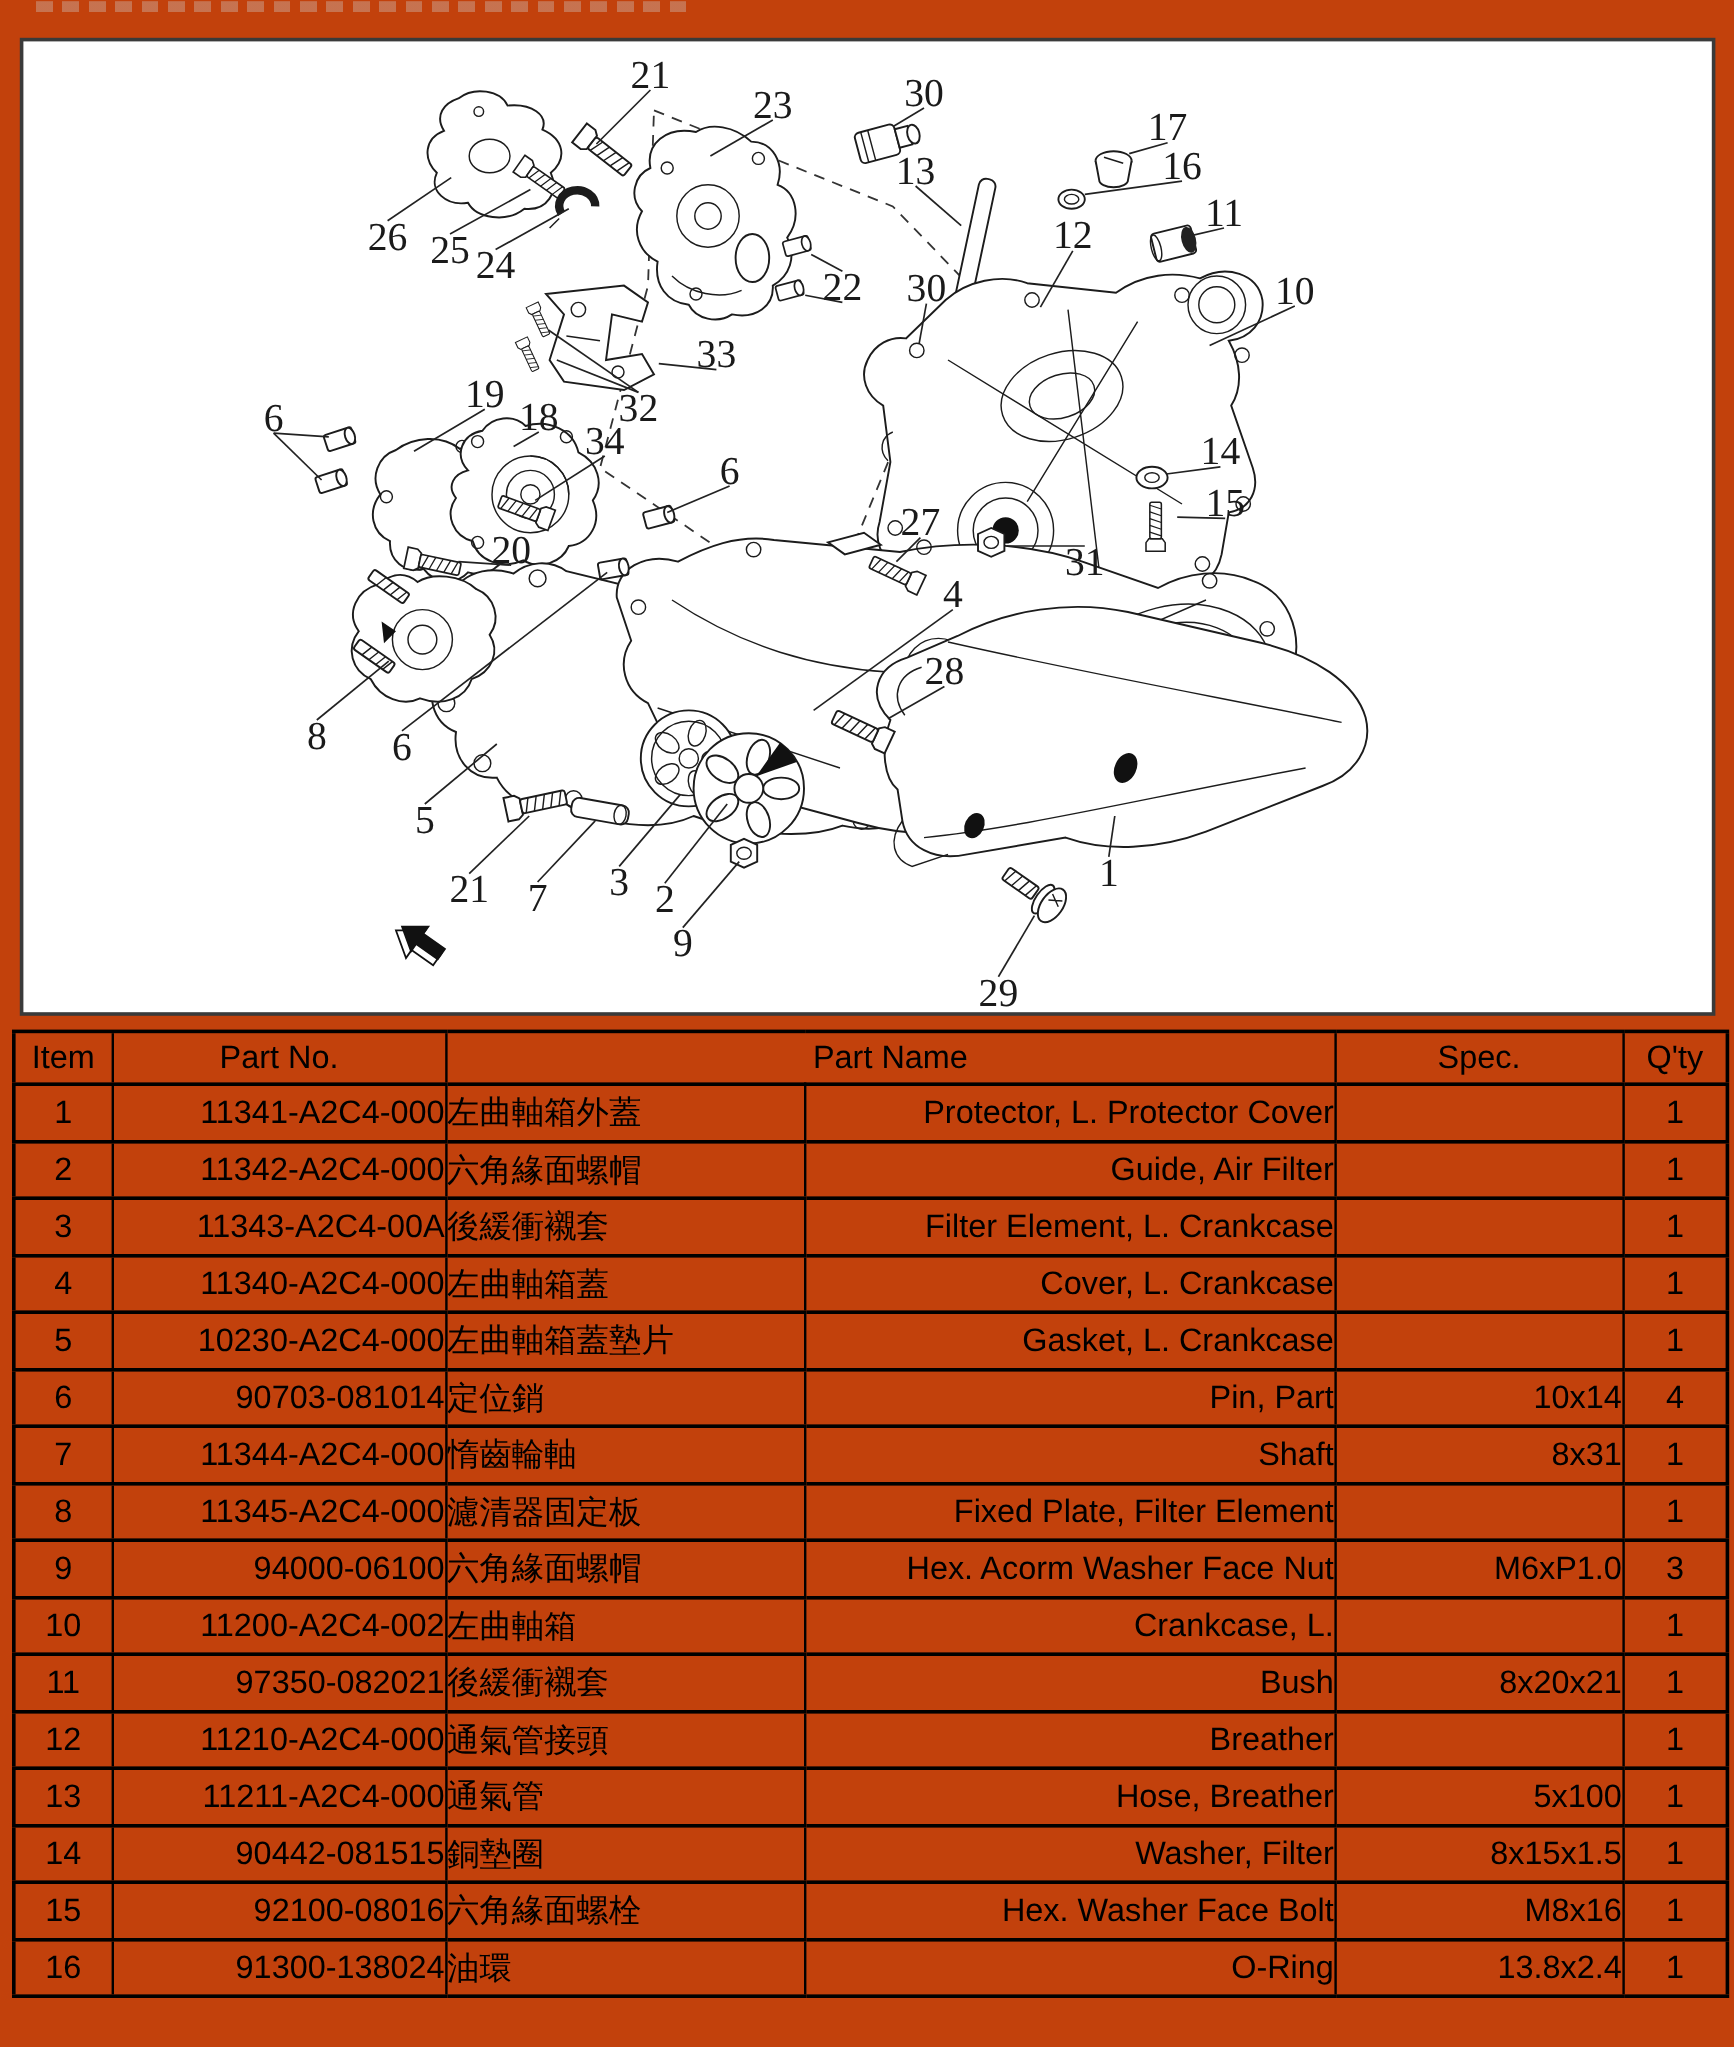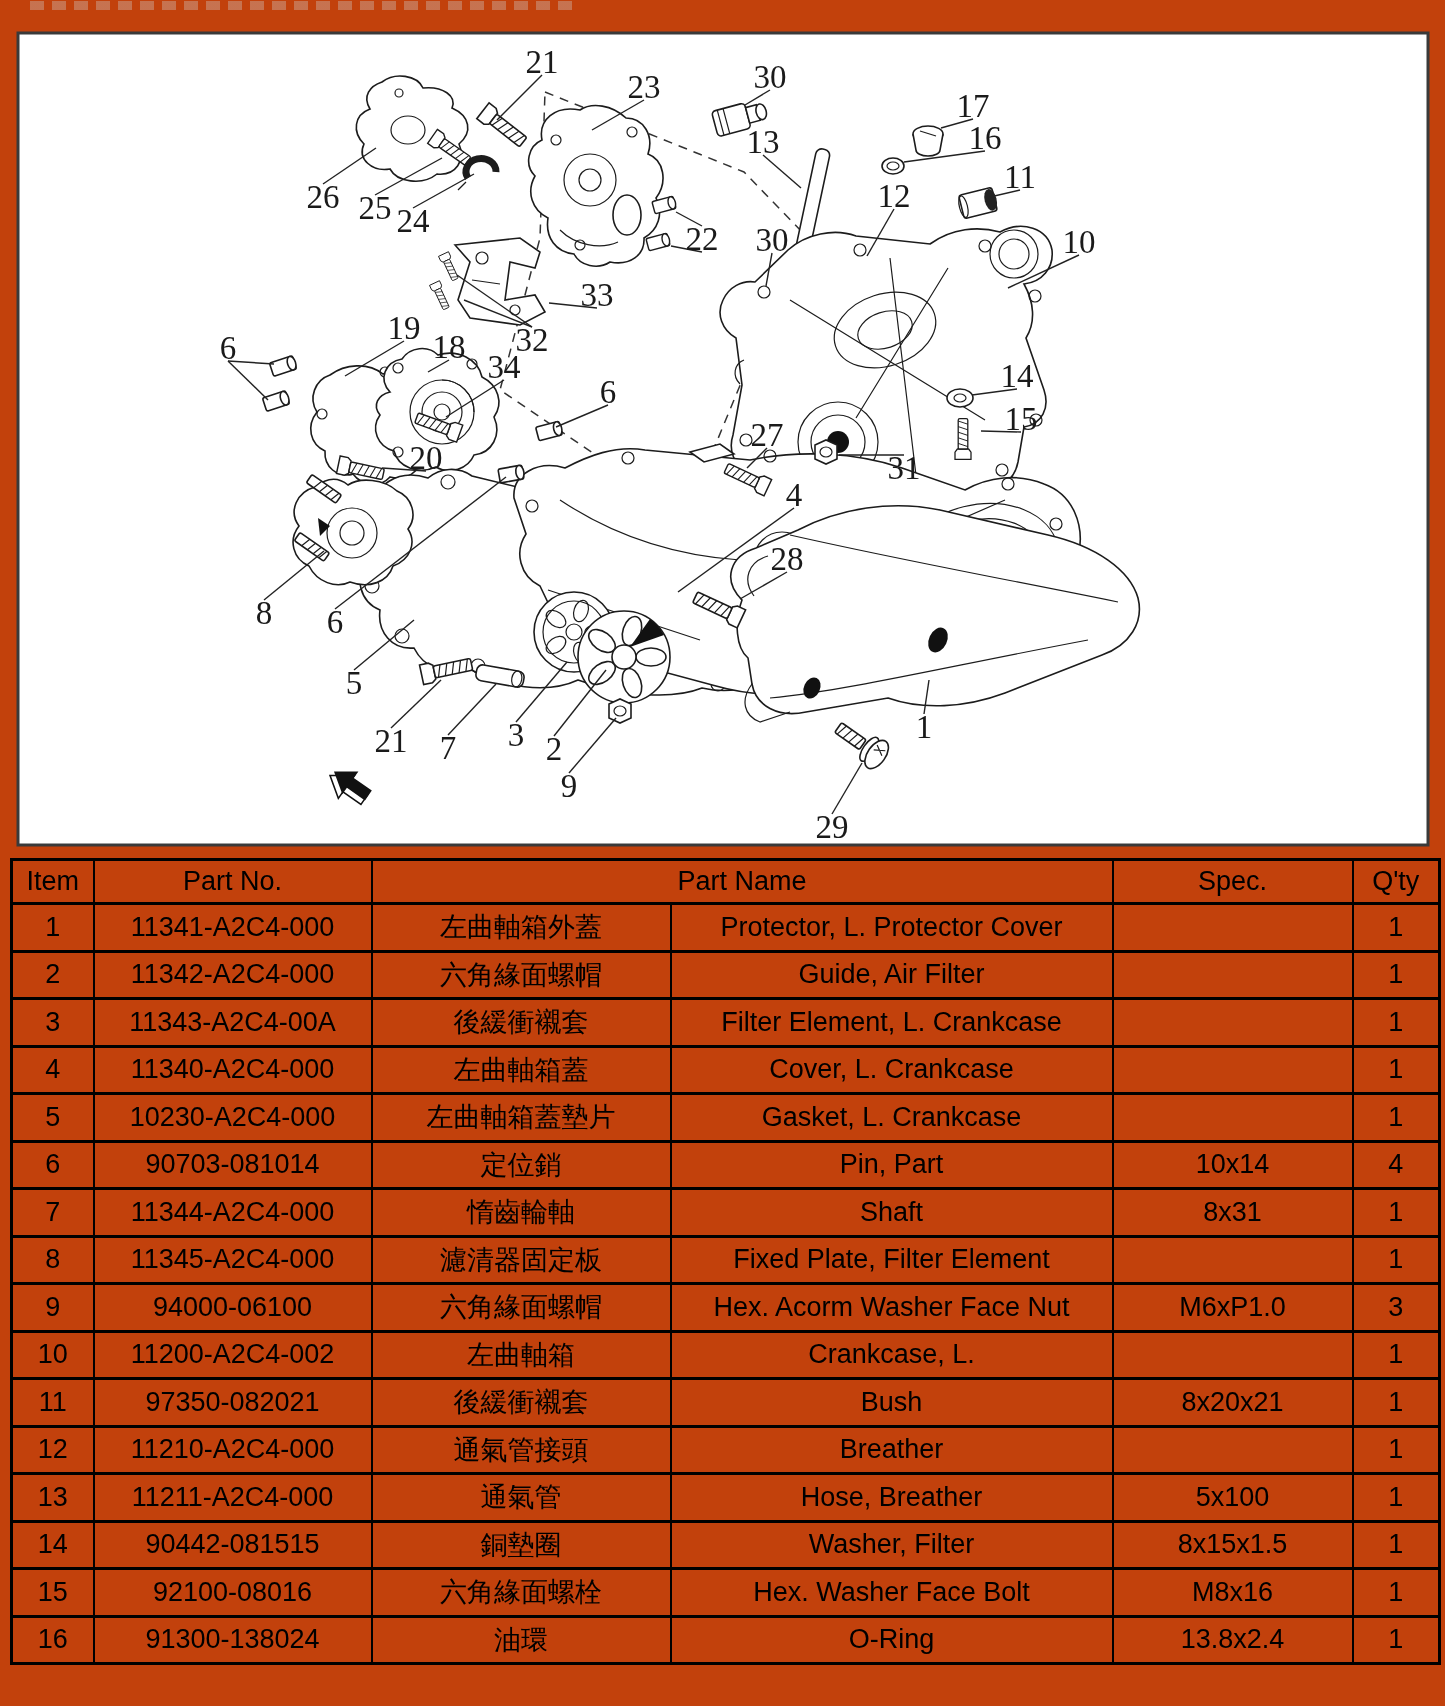--- a/index.html
+++ b/index.html
@@ -18,22 +18,22 @@
   #table-wrap{position:absolute;left:10px;top:858px;width:1428px;}
   table.parts{border-collapse:collapse;table-layout:fixed;width:1428px;
     font-size:27px;color:#000;padding-left:34px;}
   table.parts th,table.parts td{border-left:2px solid #000;border-right:2px solid #000;
     border-top:3px solid #000;border-bottom:3px solid #000;overflow:hidden;white-space:nowrap;
     font-weight:normal;padding:0;}
   table.parts{border:3px solid #000;}
   th{height:41px;text-align:center;}
   td{height:44.5px;}
   td.c-item,td.c-qty{text-align:center;}
-  td.c-pn,td.c-spec,td.c-en{text-align:center;padding-left:10px;}
-  td.c-zh{text-align:center;padding-left:10px;font-family:Liberation Sans, sans-serif;}
+  td.c-pn,td.c-spec,td.c-en{text-align:right;padding-left:10px;}
+  td.c-zh{text-align:left;padding-left:10px;font-family:Liberation Sans, sans-serif;}
 </style>
 </head>
 <body>
 
 <div id="page">
   <div id="top-smudge"></div>
 
   <svg id="diagram-svg" width="1445" height="860" viewBox="0 0 1445 860">
     <defs>
       <g id="sym-bolt">

